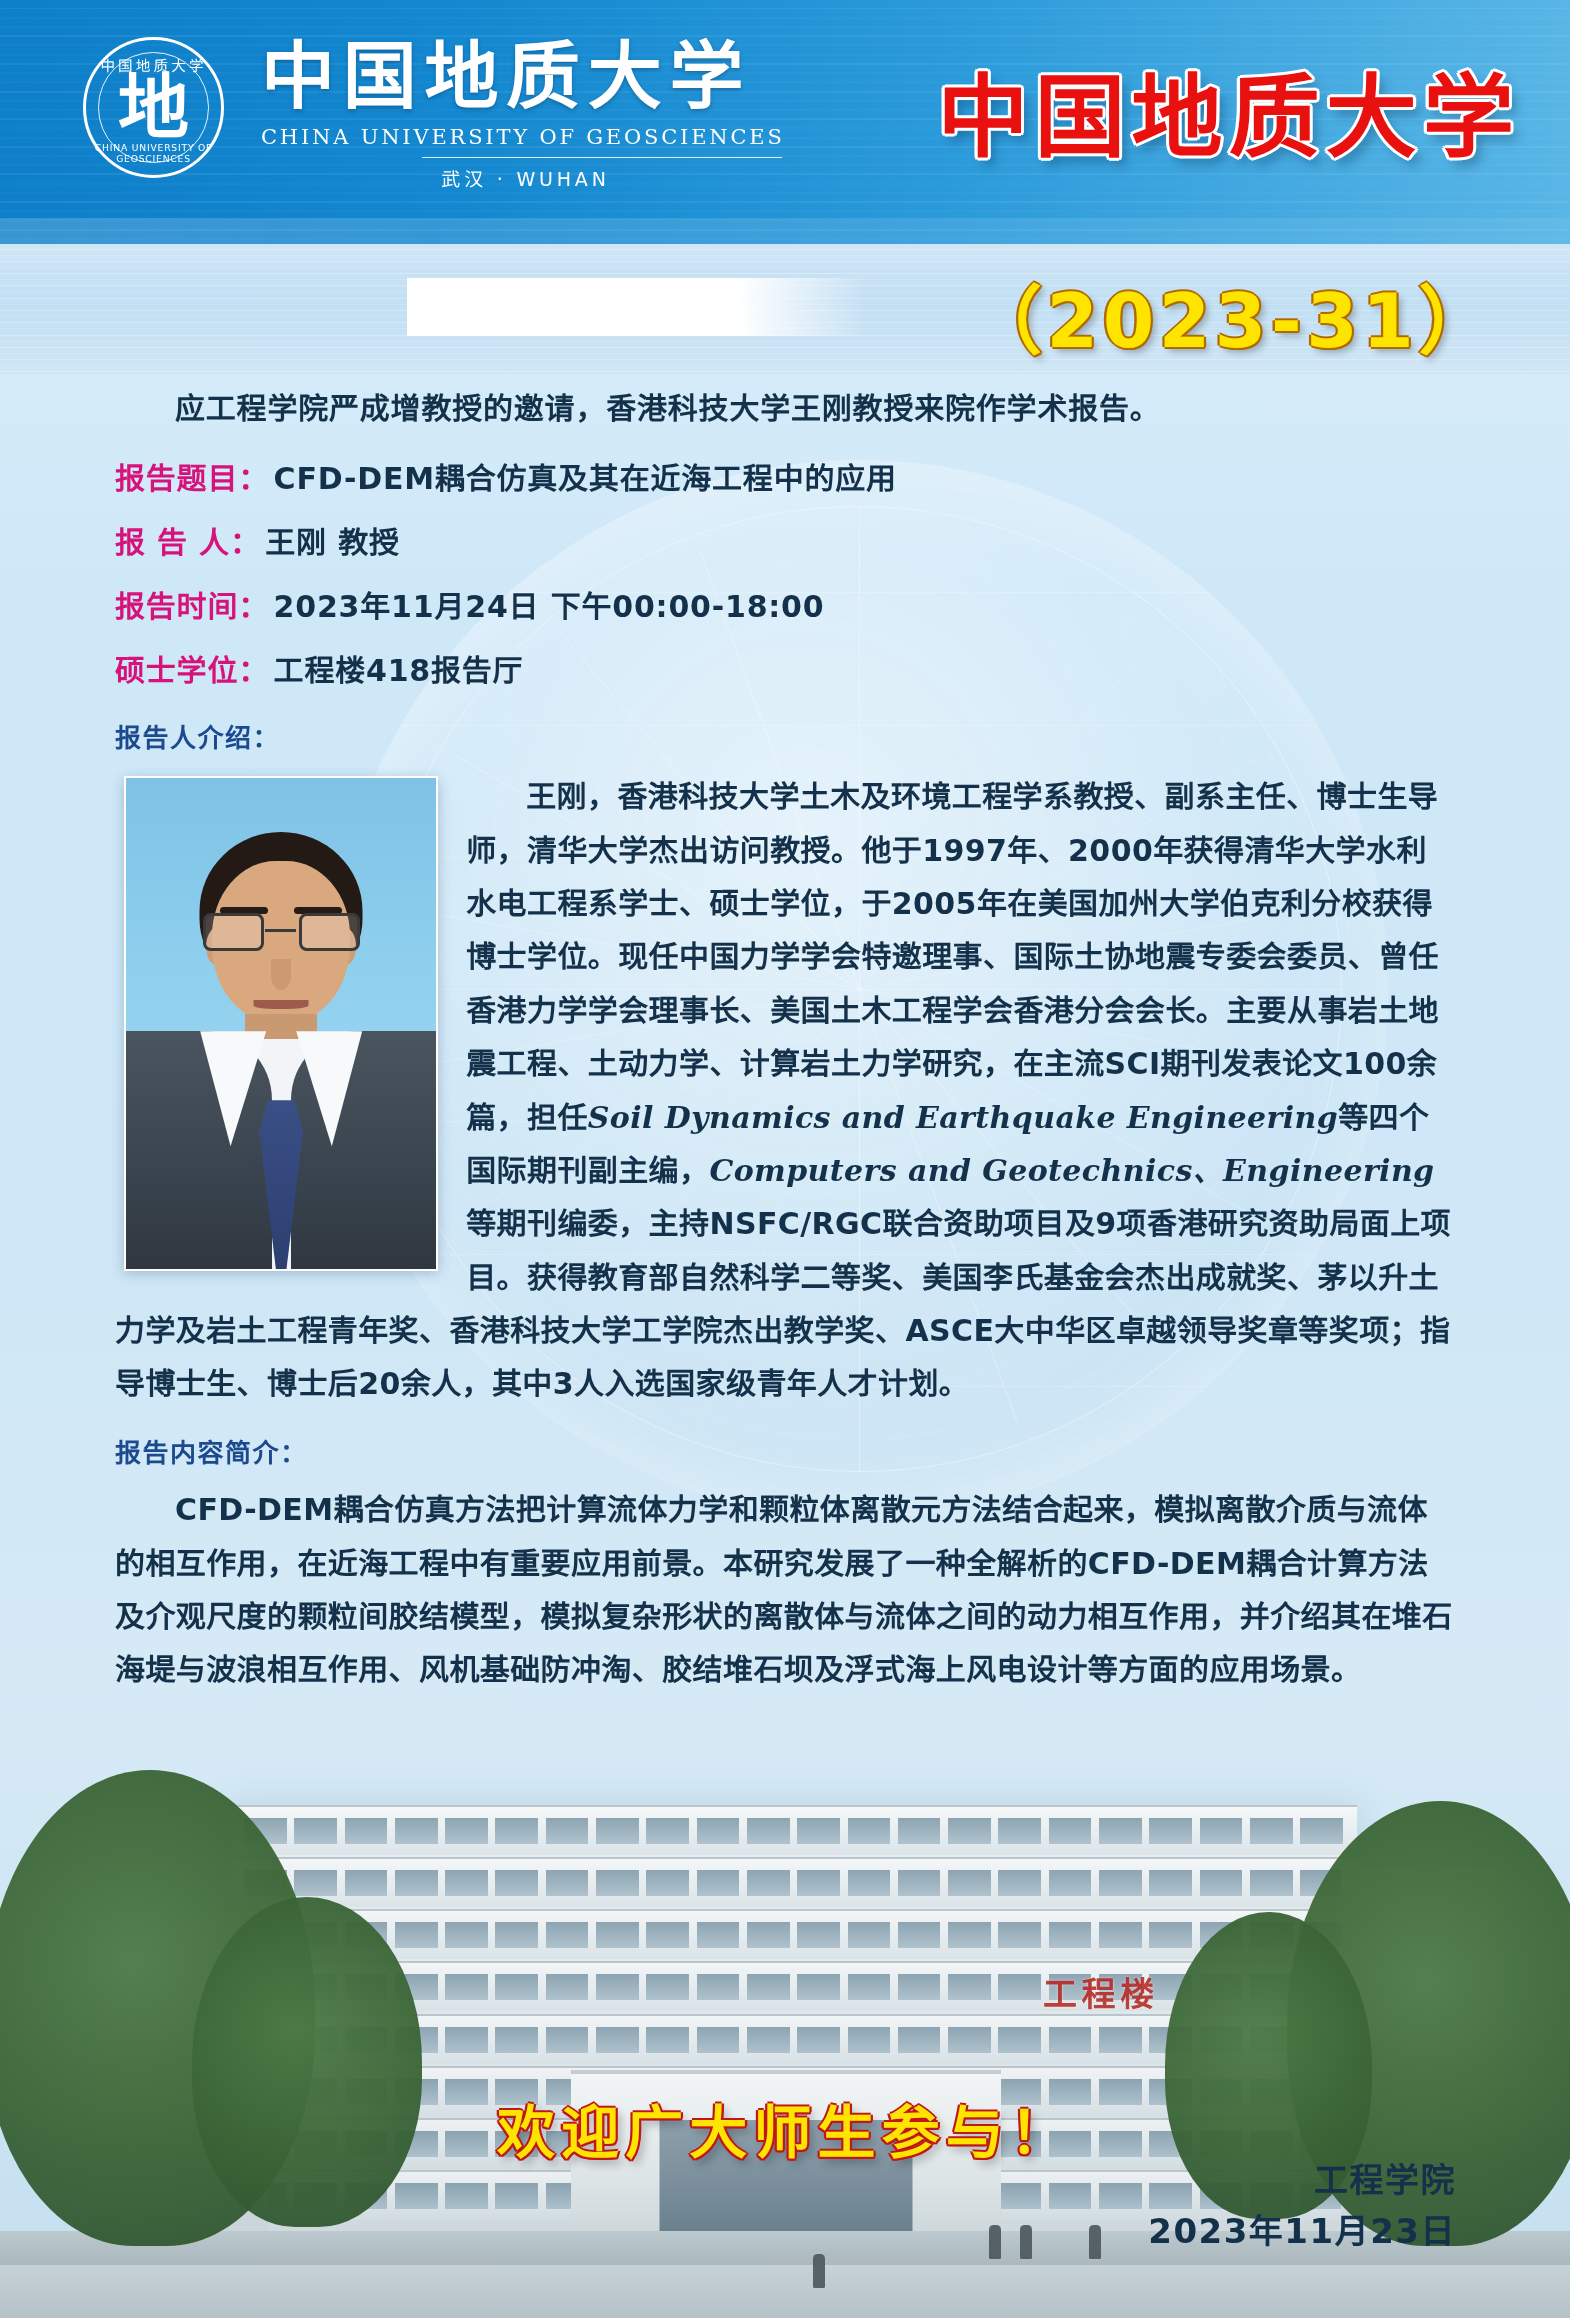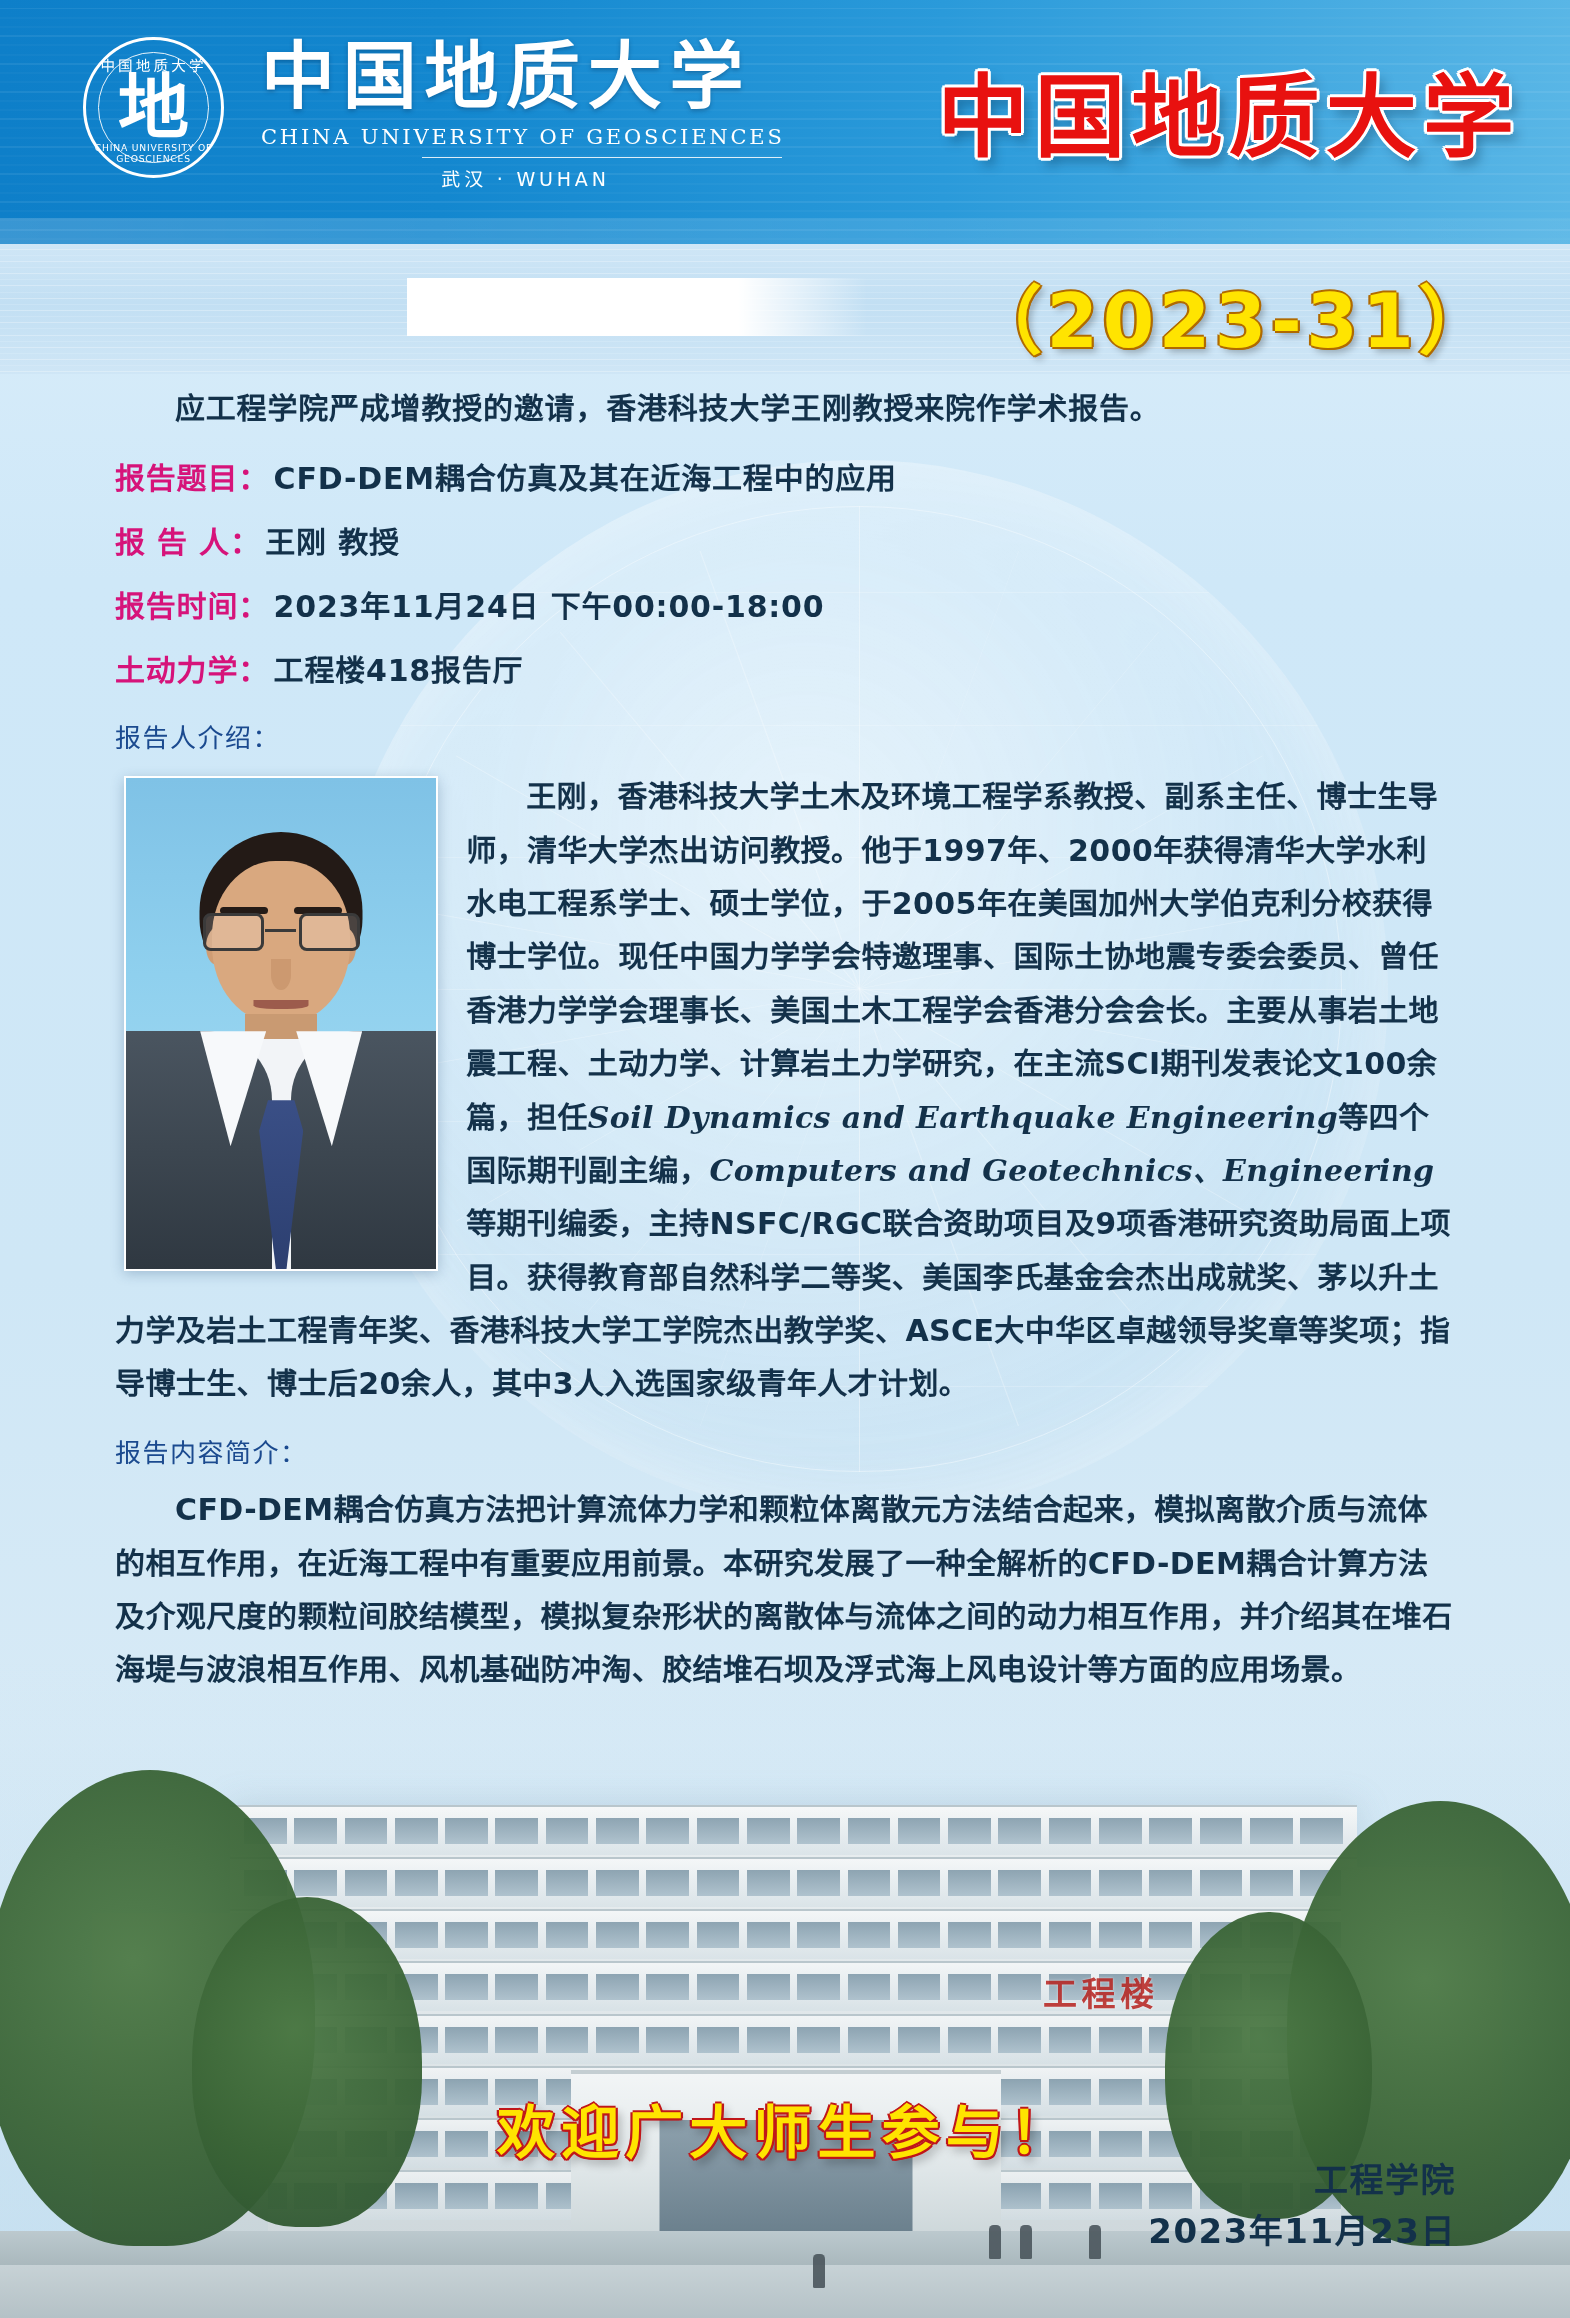--- a/index.html
+++ b/index.html
@@ -392,21 +392,21 @@
   }
   .field-value {
     color: #13314a;
     flex: 1 1 auto;
   }
 
   .sub-label {
     margin-top: 20px;
     color: #1b4a8f;
     font-size: 26px;
-    font-weight: 400;
+    font-weight: 700;
     letter-spacing: 1.5px;
     font-family: "DejaVu Serif", "Liberation Serif", serif;
   }
 
   .bio-wrap {
     margin-top: 9.2px;
   }
   .portrait {
     float: left;
     width: 310px;
@@ -908,21 +908,21 @@
       </div>
       <div class="field-row">
         <span class="field-label">报 告 人：</span>
         <span class="field-value">王刚  教授</span>
       </div>
       <div class="field-row">
         <span class="field-label">报告时间：</span>
         <span class="field-value">2023年11月24日 下午00:00-18:00</span>
       </div>
       <div class="field-row">
-        <span class="field-label">土动力学：</span>
+        <span class="field-label">硕士学位：</span>
         <span class="field-value">工程楼418报告厅</span>
       </div>
     </div>
 
     <div class="sub-label">报告人介绍：</div>
 
     <div class="bio-wrap">
       <div class="portrait">
         <div class="p-hair"></div>
         <div class="p-ear-l"></div>

